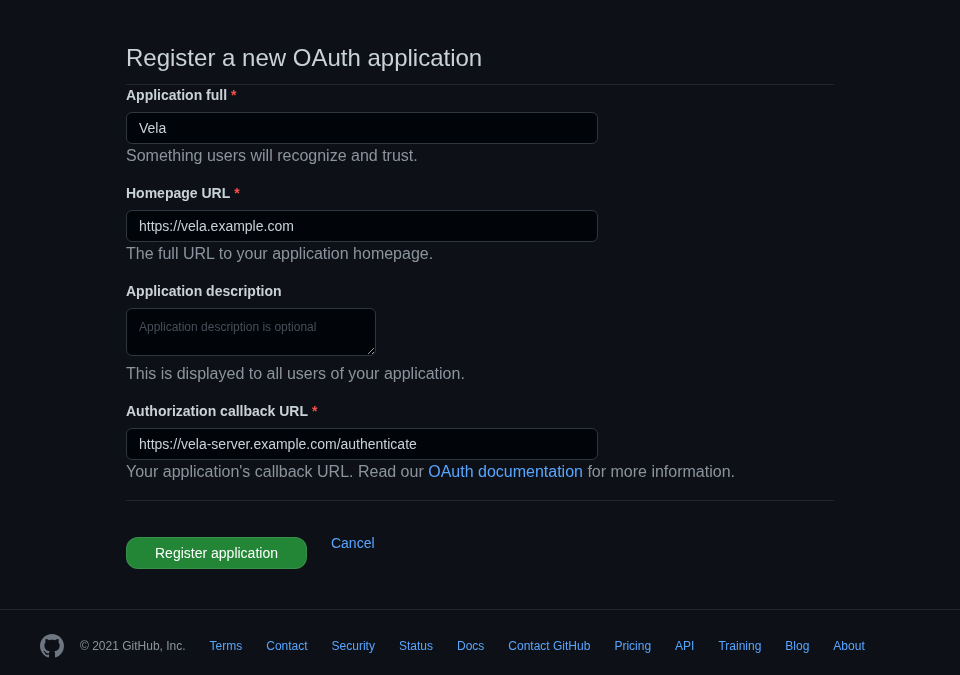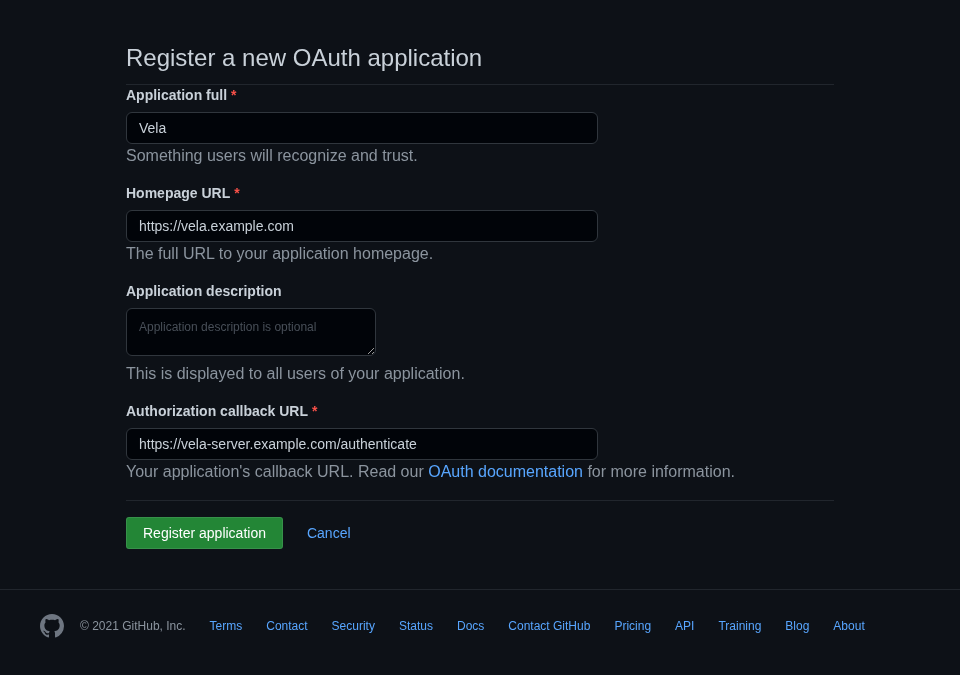--- a/index.html
+++ b/index.html
@@ -84,28 +84,29 @@
     }
     .form-actions {
       margin-top: 16px;
       padding-top: 16px;
       border-top: 1px solid #21262d;
       display: flex;
       align-items: center;
       gap: 24px;
     }
     .btn-primary {
-      padding: 7px 16px;
+      padding: 7px 28px;
       font-size: 14px;
       font-weight: 500;
       color: #ffffff;
       background-color: #238636;
       border: 1px solid rgba(240,246,252,0.1);
-      border-radius: 3px;
+      border-radius: 12px;
       cursor: pointer;
+      margin-top: 20px;
     }
     .btn-cancel {
       color: #58a6ff;
       text-decoration: none;
       font-size: 14px;
       cursor: pointer;
     }
     .footer-divider {
       margin-top: 40px;
       border: none;

